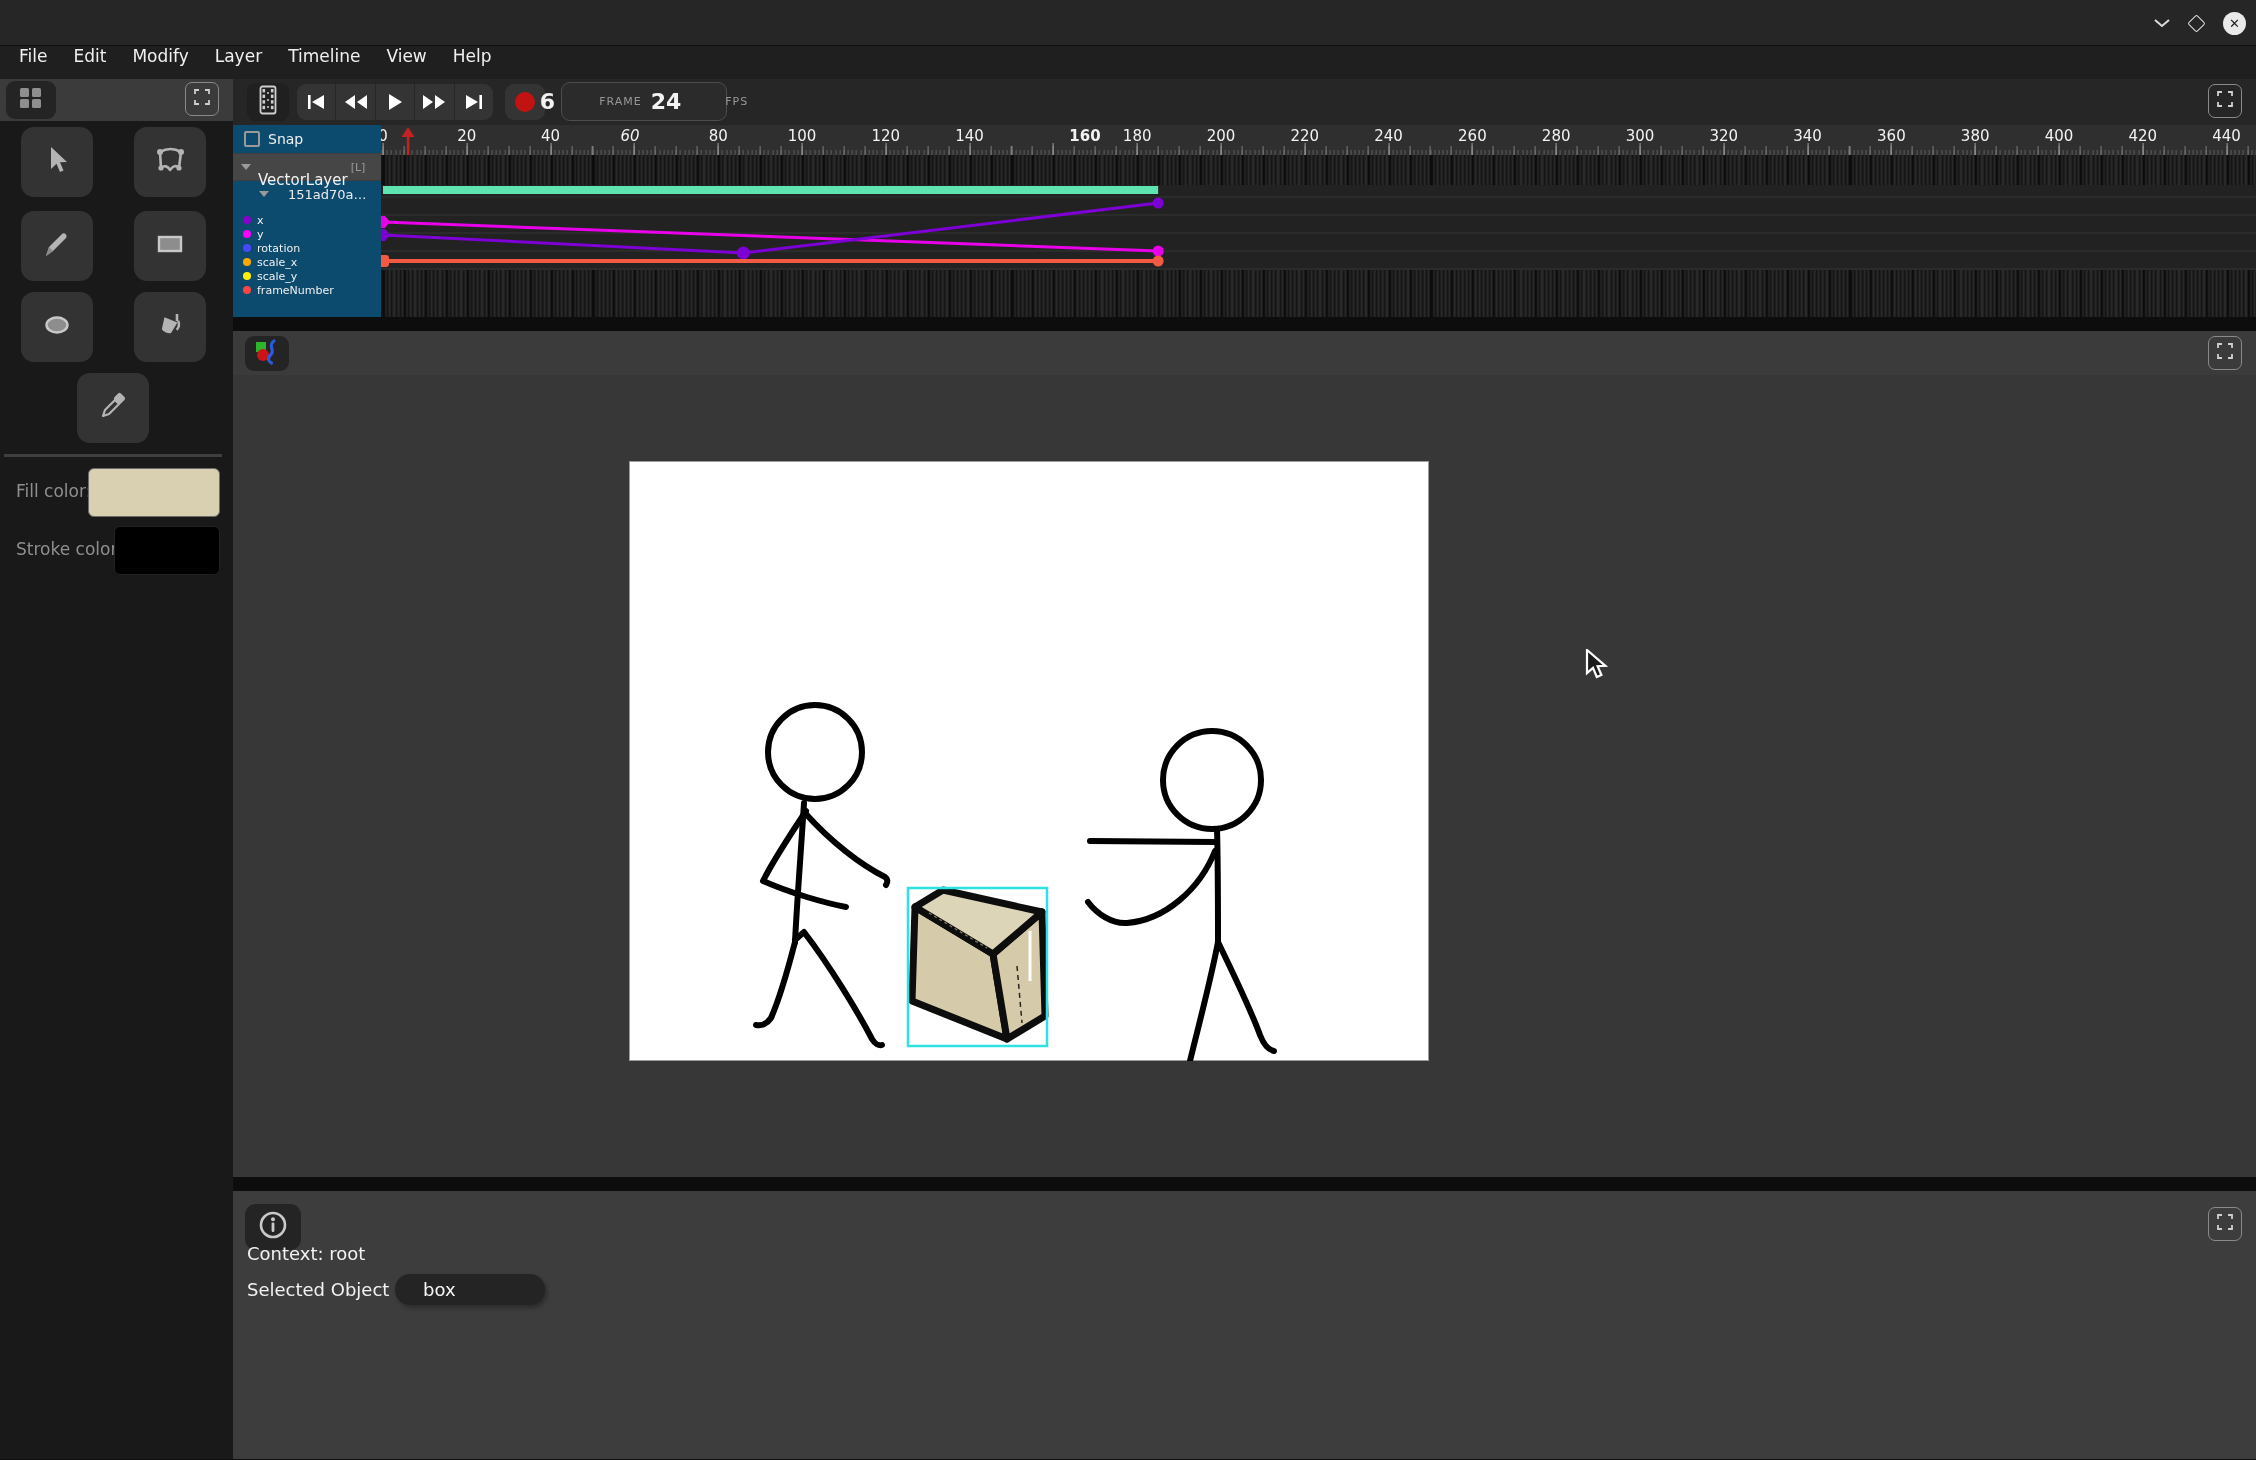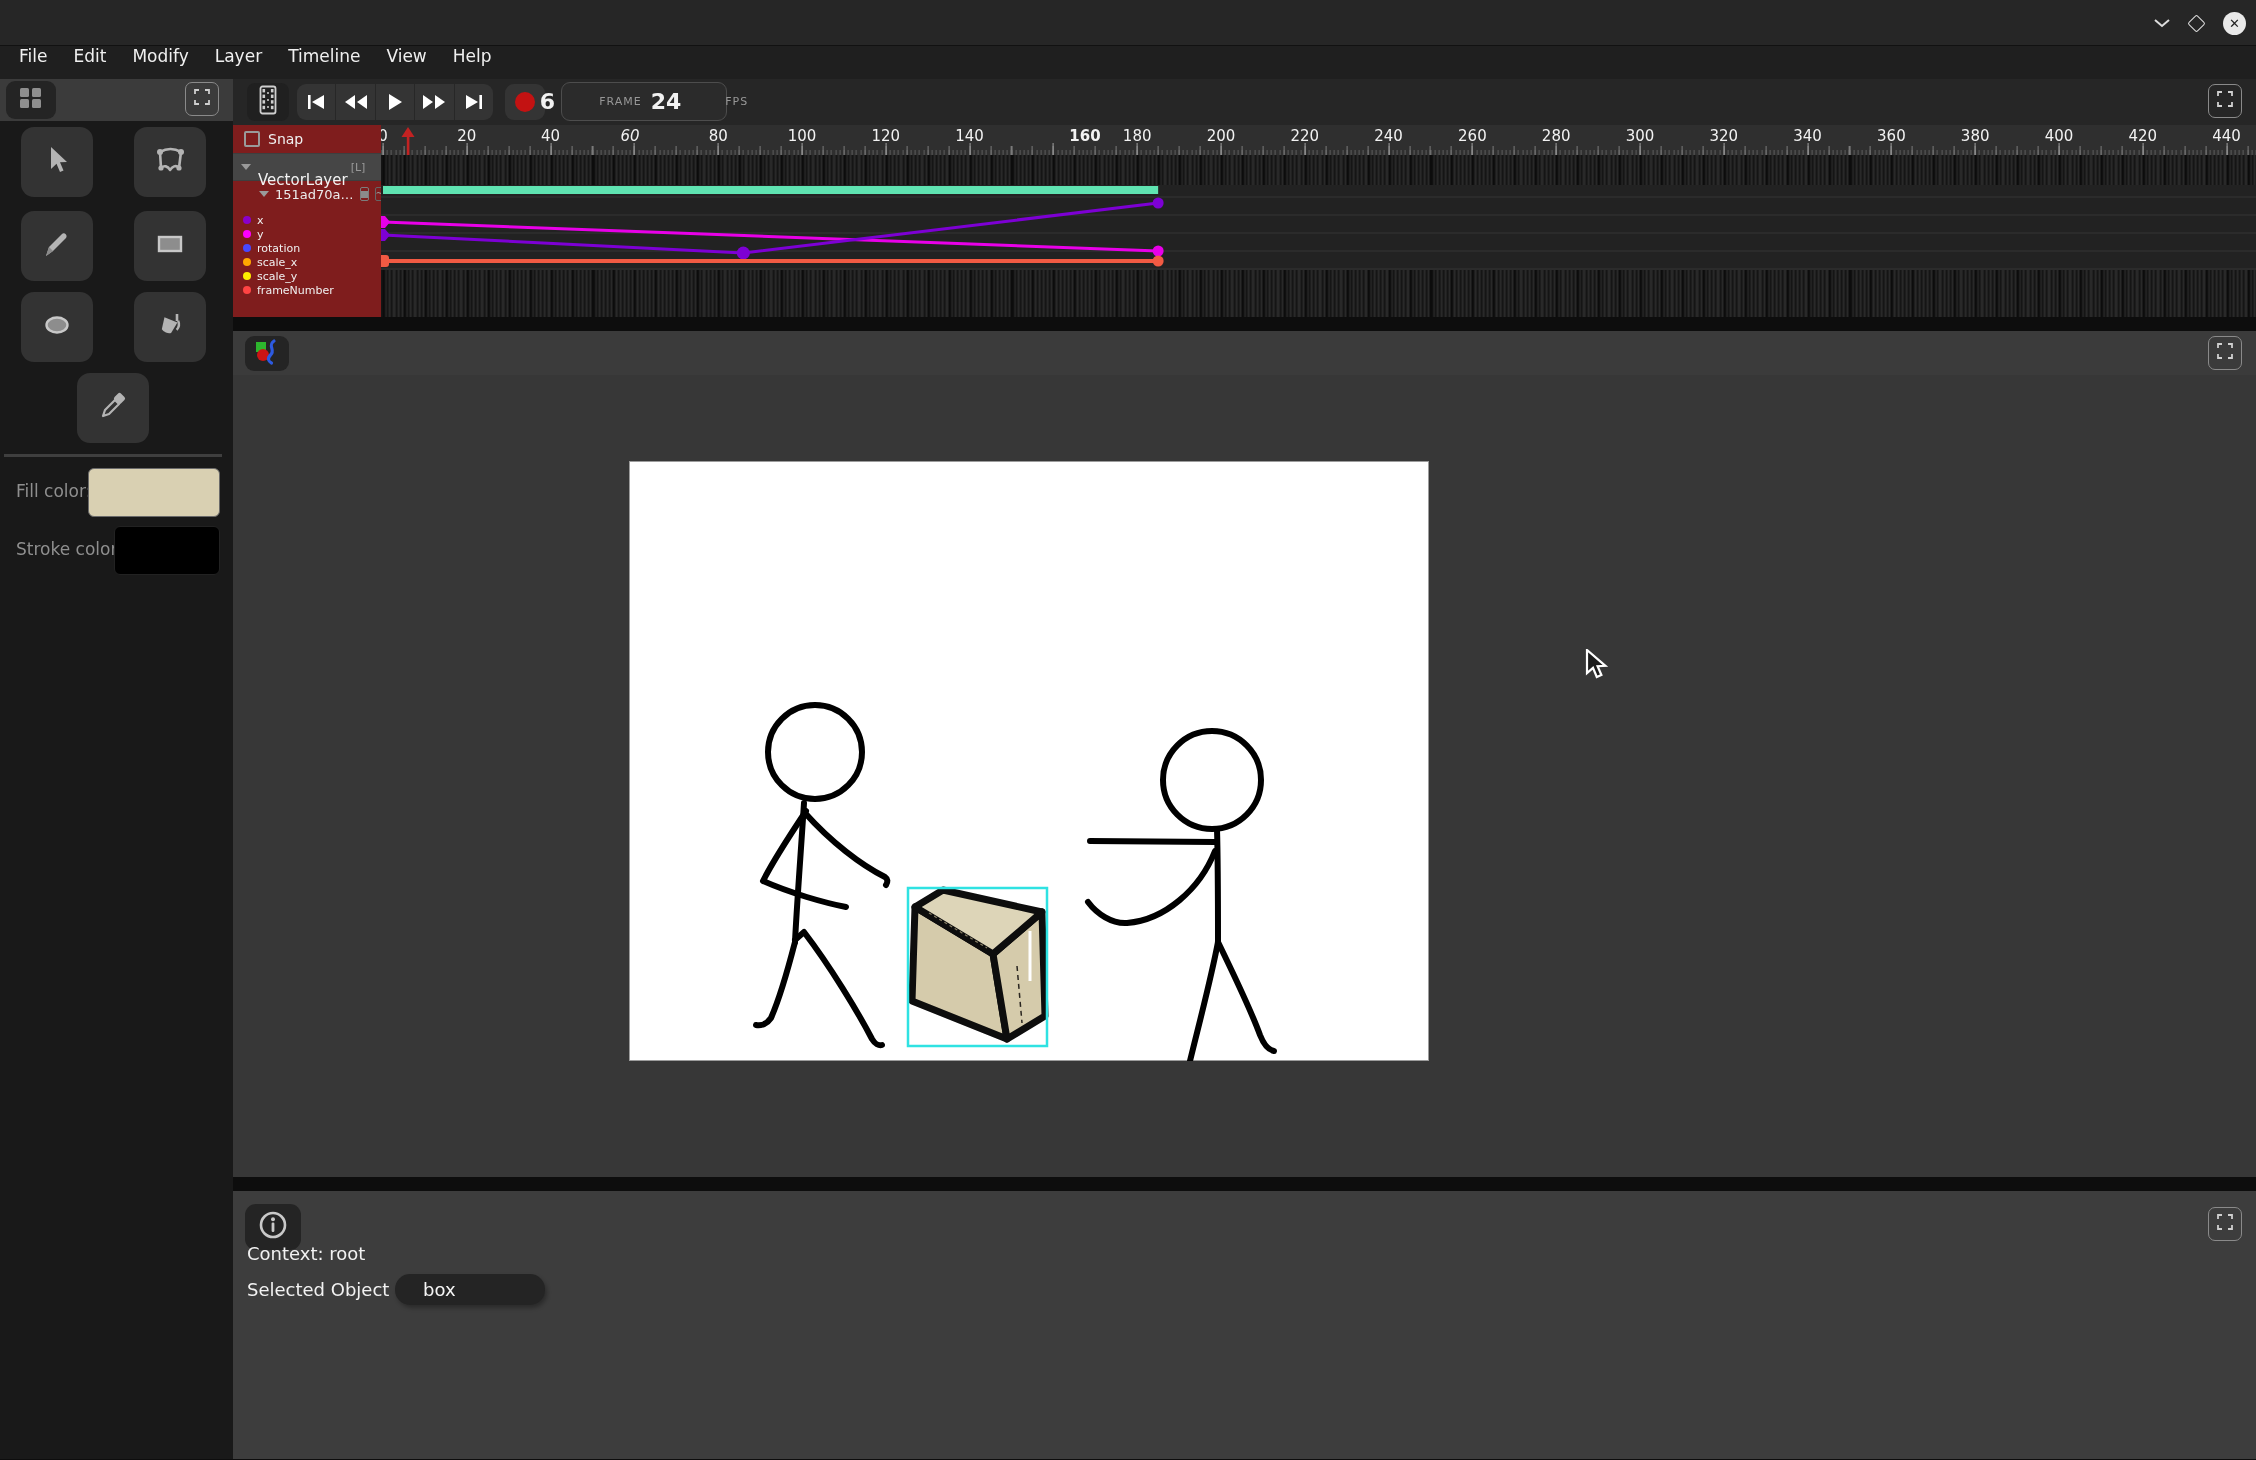--- a/index.html
+++ b/index.html
@@ -51,31 +51,31 @@
   .record-btn { position:absolute; left:272px; top:5px; width:40px; height:36px; background:#343434;
                 border-radius:9px; display:flex; align-items:center; justify-content:center; }
   .record-dot { width:20px; height:20px; border-radius:50%; background:#c31212; }
   .framefps { position:absolute; left:328px; top:3px; width:166px; height:39px; background:#2b2b2b;
               border:1px solid #4d4d4d; border-radius:9px; display:flex; align-items:center;
               justify-content:center; gap:9px; }
   .ff-num { font-size:22px; font-weight:bold; color:#f2f2f2; }
   .ff-unit { font-size:11px; color:#979797; letter-spacing:1px;margin-left:35px; }
 
   .tl-body { display:flex; height:192px; }
-  .layers-panel { width:148px; background:#7f1d1d; flex:none; font-size:13px; }
+  .layers-panel { width:148px; background:#0c4a6e; flex:none; font-size:13px; }
   .snap-row { height:28px; display:flex; align-items:center; gap:8px; padding-left:11px; }
   .snap-box { width:16px; height:16px; border:2px solid #9a9a9a; border-radius:2px; background:transparent; }
   .snap-label { font-size:14px; color:#f0f0f0; }
   .layer-row { height:28px; background:#464646; border-top:1px solid #3e3e3e; border-bottom:1px solid #3e3e3e;
                display:flex; align-items:center; gap:7px; padding-left:8px; }
   .tri-down { width:0; height:0; border-left:5px solid transparent; border-right:5px solid transparent;
               border-top:6px solid #9a9a9a; }
   .layer-name { font-size:15px; color:#f2f2f2;margin-top:26px; }
   .layer-tag { font-size:11px; color:#9a9a9a; margin-left:-4px; }
-  .sublayer-row { height:26px; display:flex; align-items:center; gap:6px; padding-left:26px; }
+  .sublayer-row { height:26px; display:flex; align-items:center; gap:19px; padding-left:26px; }
   .sublayer-name { font-size:13px; color:#ececec; }
   .mini-btn { width:15px; height:14px; border:1.5px solid #7d7d7d; border-radius:2px; display:flex;
               align-items:center; justify-content:center; }
   .mini-btn .fillsq { width:7px; height:7px; background:#8b8b8b; }
   .mini-btn.tilde { color:#9a9a9a; font-size:10px; line-height:10px; border-color:#666; }
   .prop-list { padding:6px 0 0 10px; }
   .prop-row { height:14px; display:flex; align-items:center; gap:6px; }
   .prop-dot { width:8px; height:8px; border-radius:50%; flex:none; }
   .prop-label { font-size:11px; color:#f0f0f0; }
 

